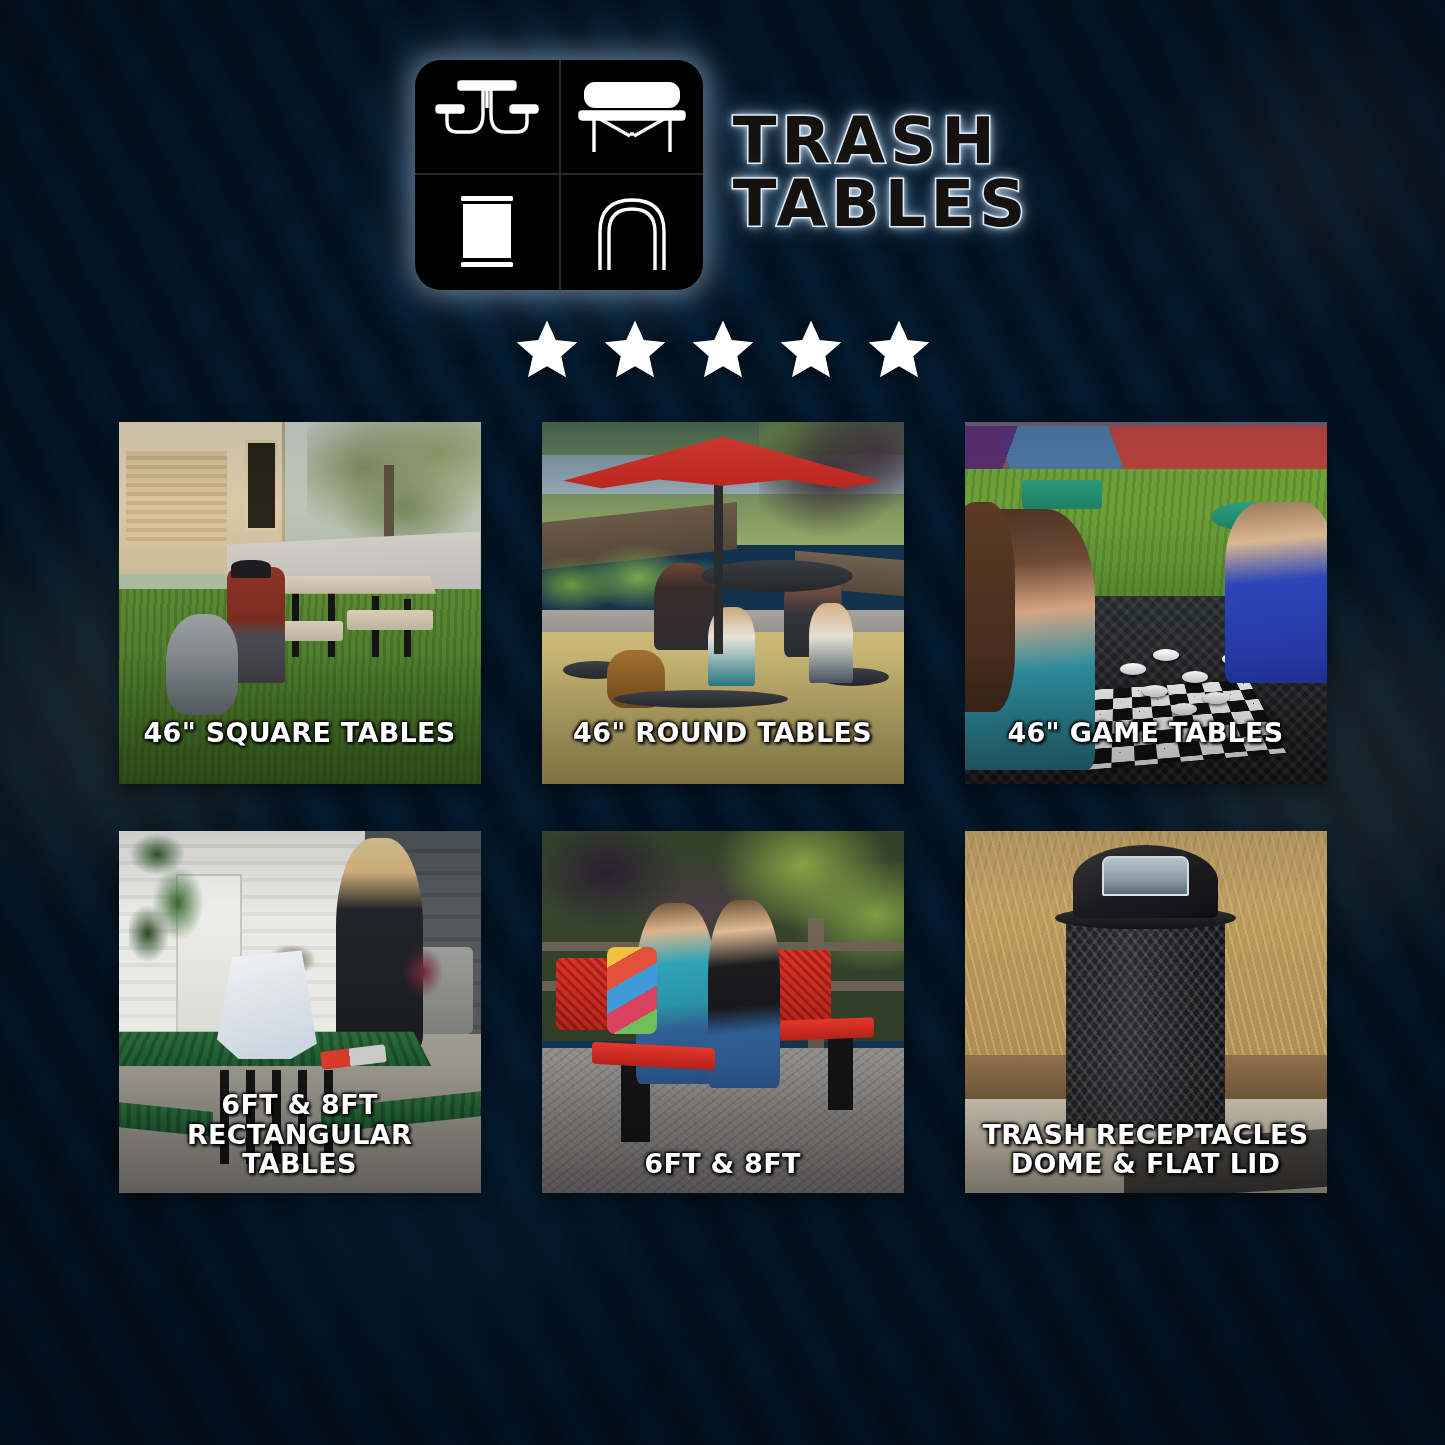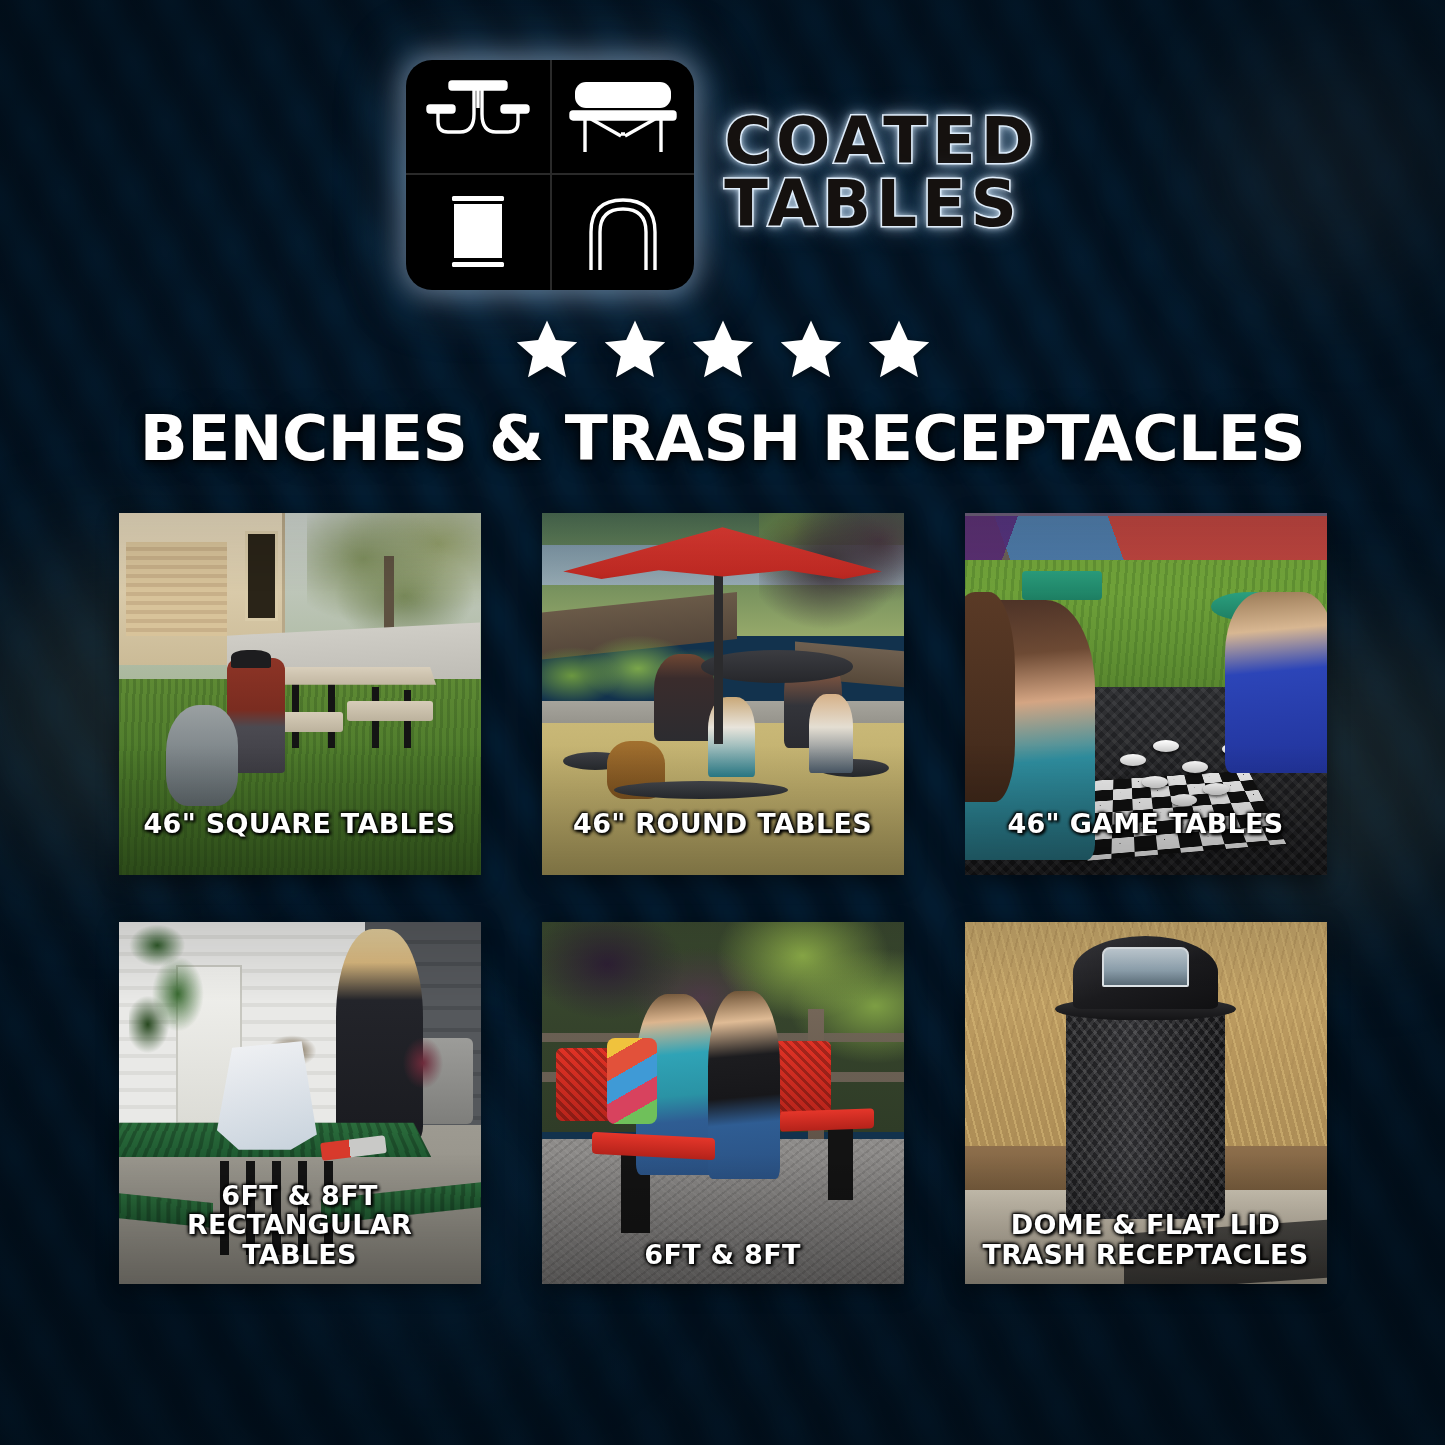--- a/index.html
+++ b/index.html
@@ -473,21 +473,21 @@
           <svg width="112" height="86" viewBox="0 0 112 86">
             <g fill="none" stroke="#fff" stroke-width="3.4">
               <path d="M24 80 L24 42 Q24 10 56 10 Q88 10 88 42 L88 80"></path>
               <path d="M33 80 L33 42 Q33 19 56 19 Q79 19 79 42 L79 80"></path>
             </g>
           </svg>
         </div>
       </div>
 
       <div class="wordmark">
-        <div class="wm-line">COATED</div>
+        <div class="wm-line">TRASH</div>
         <div class="wm-line">TABLES</div>
       </div>
     </div>
 
     <div class="stars">
       <span class="star">
           <svg width="66" height="66" viewBox="0 0 24 24">
             <polygon points="12,1.6 15.2,8.7 23,9.5 17.2,14.6 18.9,22.3 12,18.3 5.1,22.3 6.8,14.6 1,9.5 8.8,8.7" fill="#ffffff"></polygon>
           </svg>
         </span>
@@ -507,21 +507,20 @@
           </svg>
         </span>
       <span class="star">
           <svg width="66" height="66" viewBox="0 0 24 24">
             <polygon points="12,1.6 15.2,8.7 23,9.5 17.2,14.6 18.9,22.3 12,18.3 5.1,22.3 6.8,14.6 1,9.5 8.8,8.7" fill="#ffffff"></polygon>
           </svg>
         </span>
     </div>
 
     <div class="headline">
-      <span class="hl">BENCHES &amp; TRASH RECEPTACLES</span>
     </div>
 
     <div class="grid">
 
       <div class="tile">
         <div class="photo">
           <div class="sky t1-sky"></div>
             <div class="obj t1-tree"></div>
             <div class="obj t1-trunk"></div>
           <div class="obj t1-house"></div>
@@ -653,20 +652,20 @@
             <div class="obj t6-mulch"></div>
           <div class="ground t6-walk"></div>
             <div class="obj t6-pad"></div>
           <div class="obj t6-body"></div>
             <div class="obj t6-rim"></div>
           <div class="obj t6-dome"></div>
             <div class="obj t6-open"></div>
           <div class="edge-dark"></div>
         </div>
         <div class="tile-caption cap-2line">
+          <span class="cl">TRASH RECEPTACLES</span>
           <span class="cl">DOME &amp; FLAT LID</span>
-          <span class="cl">TRASH RECEPTACLES</span>
         </div>
       </div>
 
     </div>
   </div>
 </div>
 
 </body></html>

